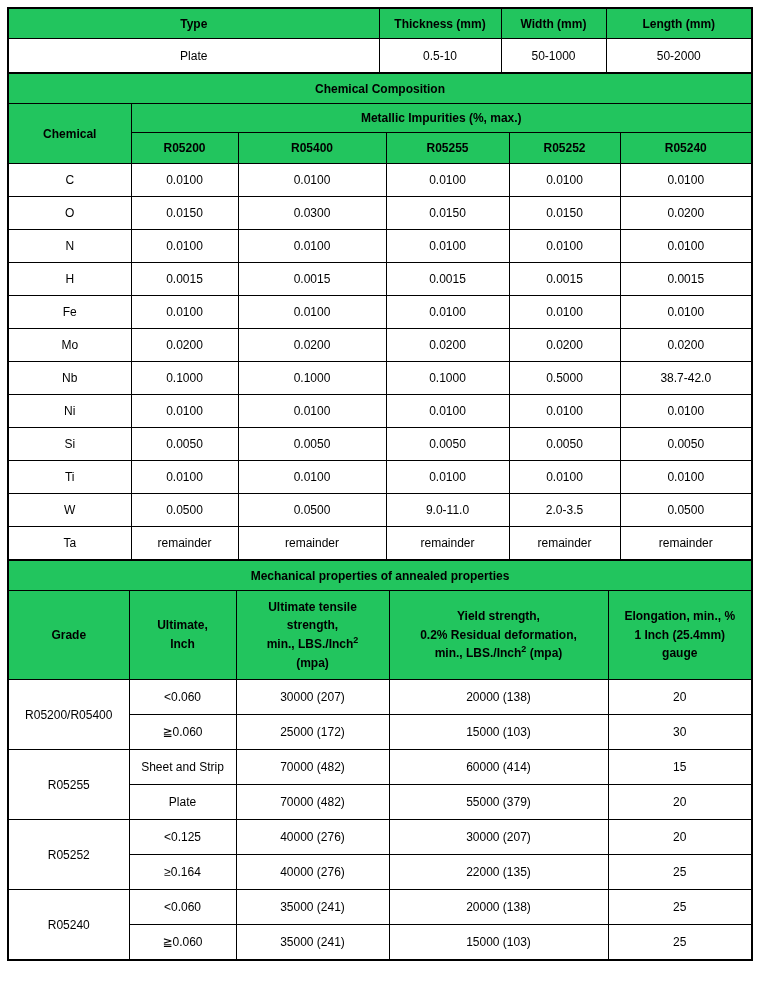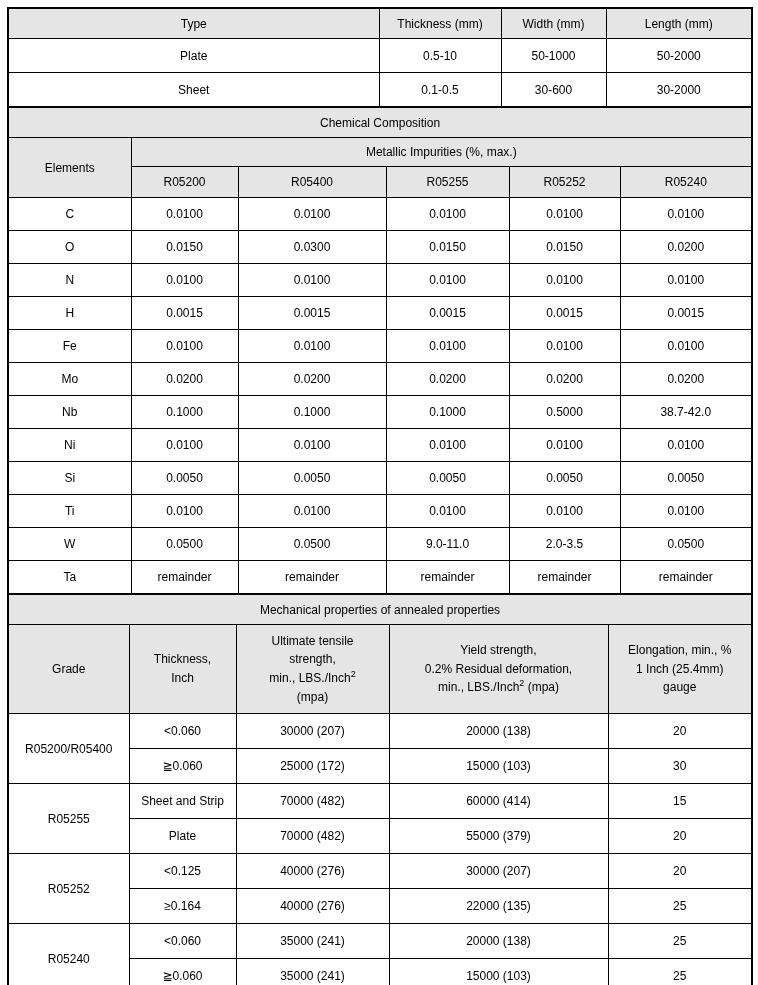--- a/index.html
+++ b/index.html
@@ -26,22 +26,22 @@
     margin-top: -2px;
   }
   .tbl th, .tbl td {
     border: 1px solid #000000;
     text-align: center;
     vertical-align: middle;
     padding: 0 3px;
     overflow: hidden;
   }
   .tbl th {
-    background: #e5e5e5;
-    font-weight: normal;
+    background: #22c55e;
+    font-weight: bold;
   }
   .tbl td {
     background: #ffffff;
     font-weight: normal;
   }
   .band {
     height: 29px;
   }
   
   #size-table thead th { height: 29px; }
@@ -79,44 +79,38 @@
         <th>Length (mm)</th>
       </tr>
     </thead>
     <tbody id="size-body">
         <tr>
           <td>Plate</td>
           <td>0.5-10</td>
           <td>50-1000</td>
           <td>50-2000</td>
         </tr>
-        <tr>
-          <td>Sheet</td>
-          <td>0.1-0.5</td>
-          <td>30-600</td>
-          <td>30-2000</td>
-        </tr>
       </tbody>
   </table>
 
   <table class="tbl" id="chem-table">
     <colgroup>
       <col style="width:123px">
         <col style="width:107px">
         <col style="width:148px">
         <col style="width:123px">
         <col style="width:111px">
         <col style="width:132px">
     </colgroup>
     <thead>
       <tr>
         <th colspan="6" class="band">Chemical Composition</th>
       </tr>
       <tr class="imp-row">
-        <th rowspan="2">Elements</th>
+        <th rowspan="2">Chemical</th>
         <th colspan="5">Metallic Impurities (%, max.)</th>
       </tr>
       <tr class="grade-row" id="grade-header-row">
           <th>R05200</th>
           <th>R05400</th>
           <th>R05255</th>
           <th>R05252</th>
           <th>R05240</th>
         </tr>
     </thead>
@@ -227,21 +221,21 @@
         <col style="width:153px">
         <col style="width:219px">
         <col style="width:144px">
     </colgroup>
     <thead>
       <tr>
         <th colspan="5" class="band">Mechanical properties of annealed properties</th>
       </tr>
       <tr class="mech-hdr">
         <th>Grade</th>
-        <th><span>Thickness,</span><br><span>Inch</span></th>
+        <th><span>Ultimate,</span><br><span>Inch</span></th>
         <th><span>Ultimate tensile</span><br><span>strength,</span><br><span>min., LBS./Inch</span><sup>2</sup><br><span>(mpa)</span></th>
         <th><span>Yield strength,</span><br><span>0.2% Residual deformation,</span><br><span>min., LBS./Inch</span><sup>2</sup><span> (mpa)</span></th>
         <th><span>Elongation, min., %</span><br><span>1 Inch (25.4mm)</span><br><span>gauge</span></th>
       </tr>
     </thead>
     <tbody id="mech-body">
         <tr>
           <td rowspan="2">R05200/R05400</td>
           <td>&lt;0.060</td>
           <td>30000 (207)</td>

